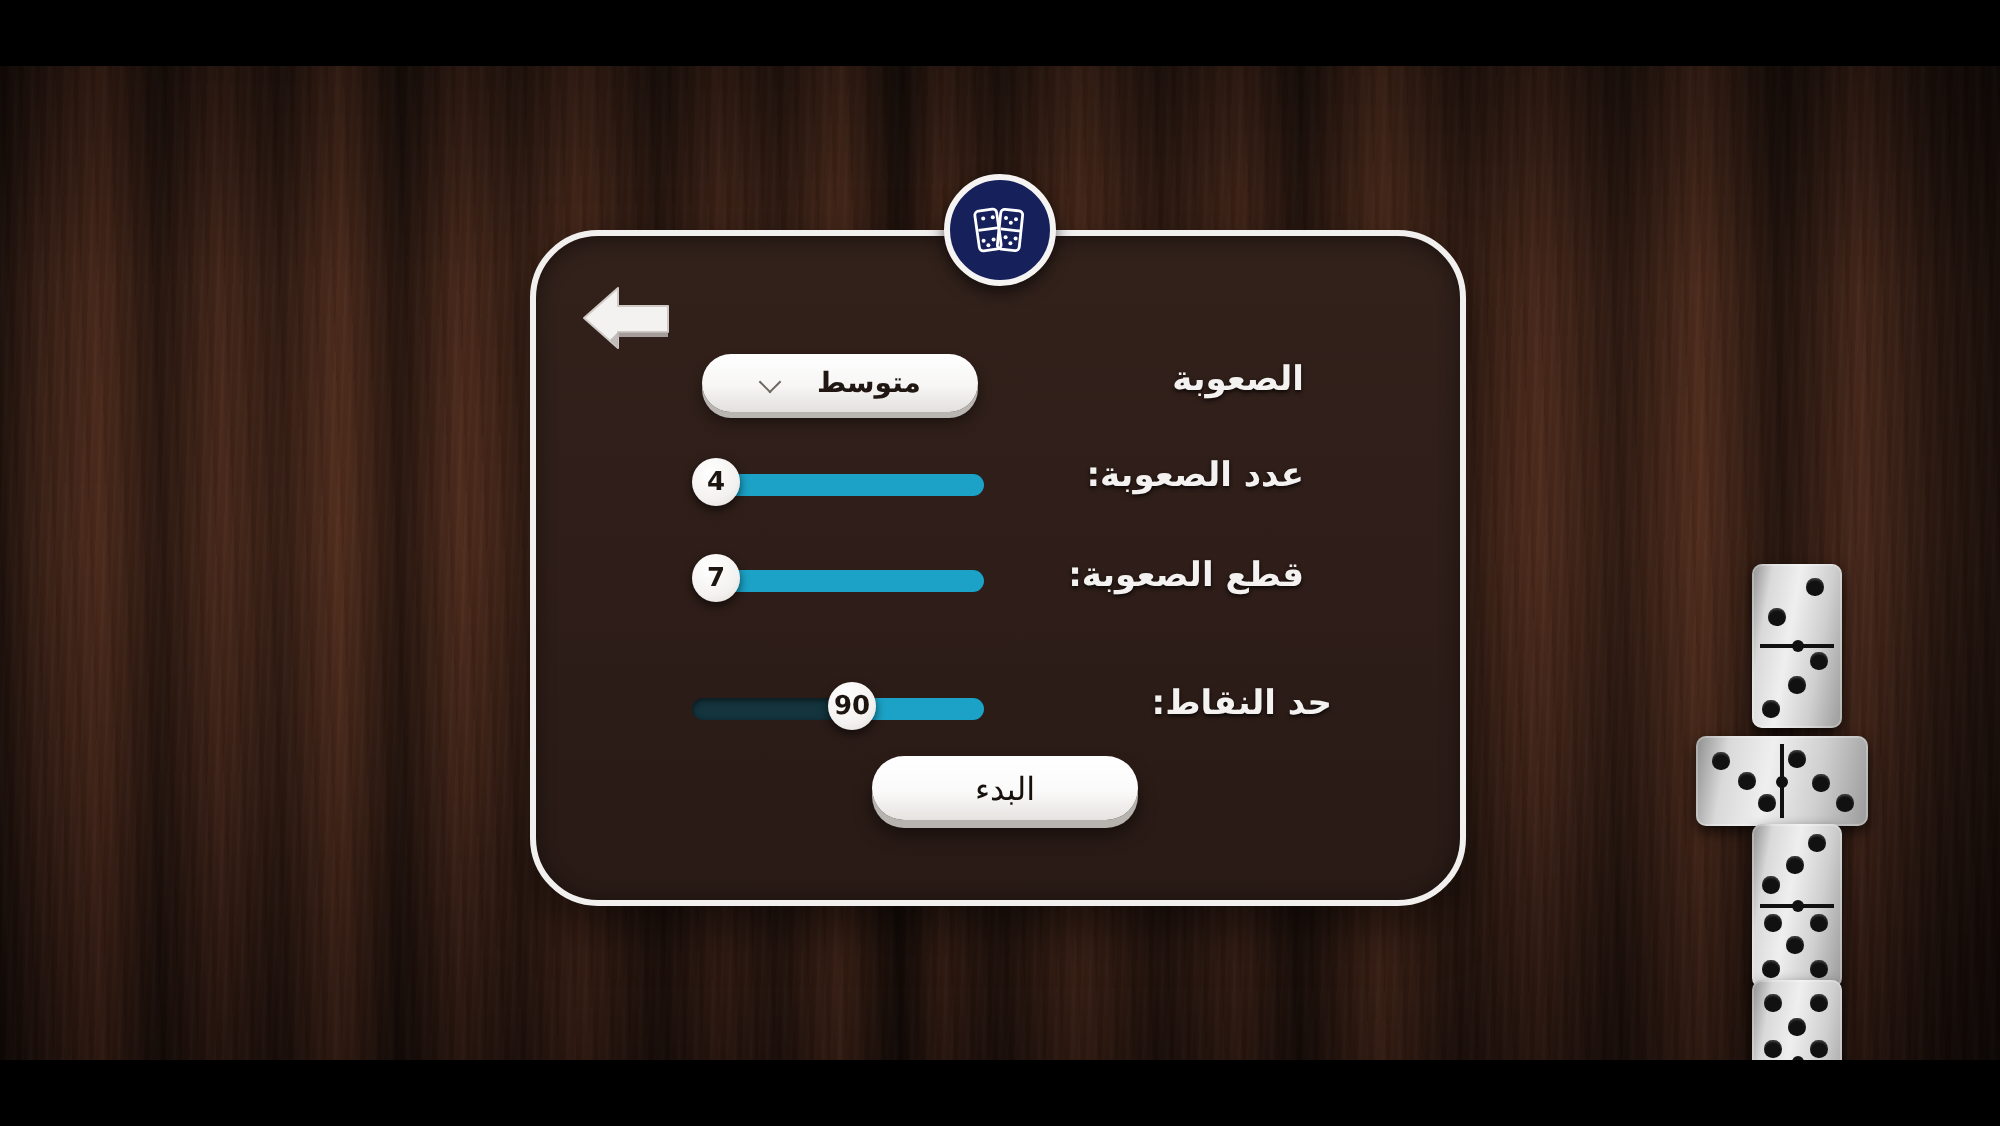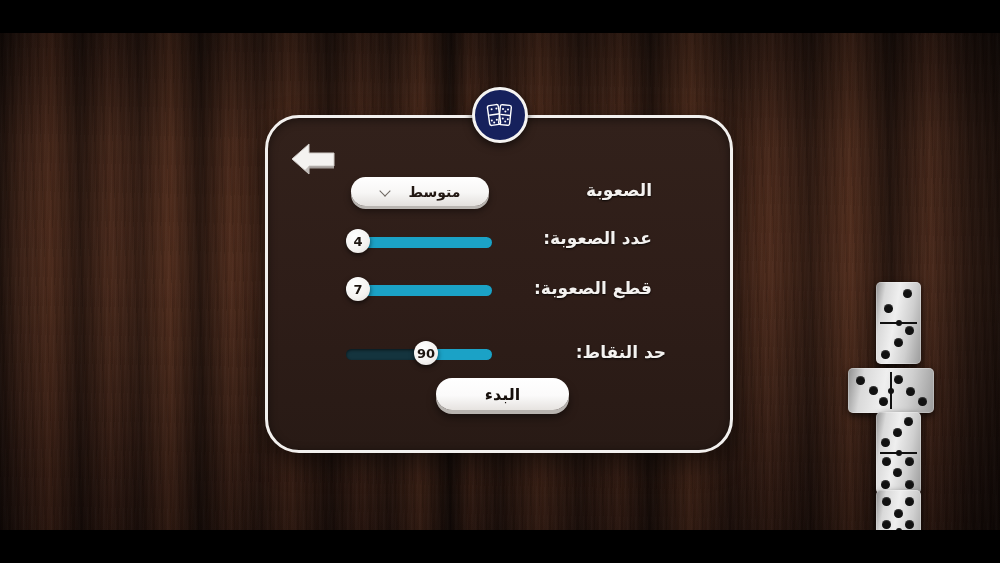--- a/index.html
+++ b/index.html
@@ -95,21 +95,21 @@
     font-size:13px;font-weight:bold;color:#1d1510;
   }
 
   
   #start-button{
     position:absolute;left:433px;top:377px;width:133px;height:32px;border-radius:17px;
     background:linear-gradient(180deg,#ffffff 0%,#fbfafa 55%,#e6e3e0 100%);
     box-shadow:0 4px 0 #b7b3af, 0 7px 9px rgba(0,0,0,.5);
     display:flex;align-items:center;justify-content:center;cursor:pointer;box-sizing:border-box;
   }
-  #start-label{font-size:16px;font-weight:bold;color:#17100c;}
+  #start-label{font-size:16px;font-weight:normal;color:#17100c;}
 
   
   #domino-stack{position:absolute;left:848px;top:282px;width:110px;height:260px;}
   .domino{
     position:absolute;
     background:linear-gradient(100deg,#8d8d8d 0%,#d9d9d9 18%,#efefef 42%,#cfcfcf 70%,#9a9a9a 100%);
     border-radius:5px;
     box-shadow:0 3px 7px rgba(0,0,0,.65), inset 0 0 0 1px rgba(255,255,255,.25);
   }
   .dom-v{width:45px;height:82px;}

